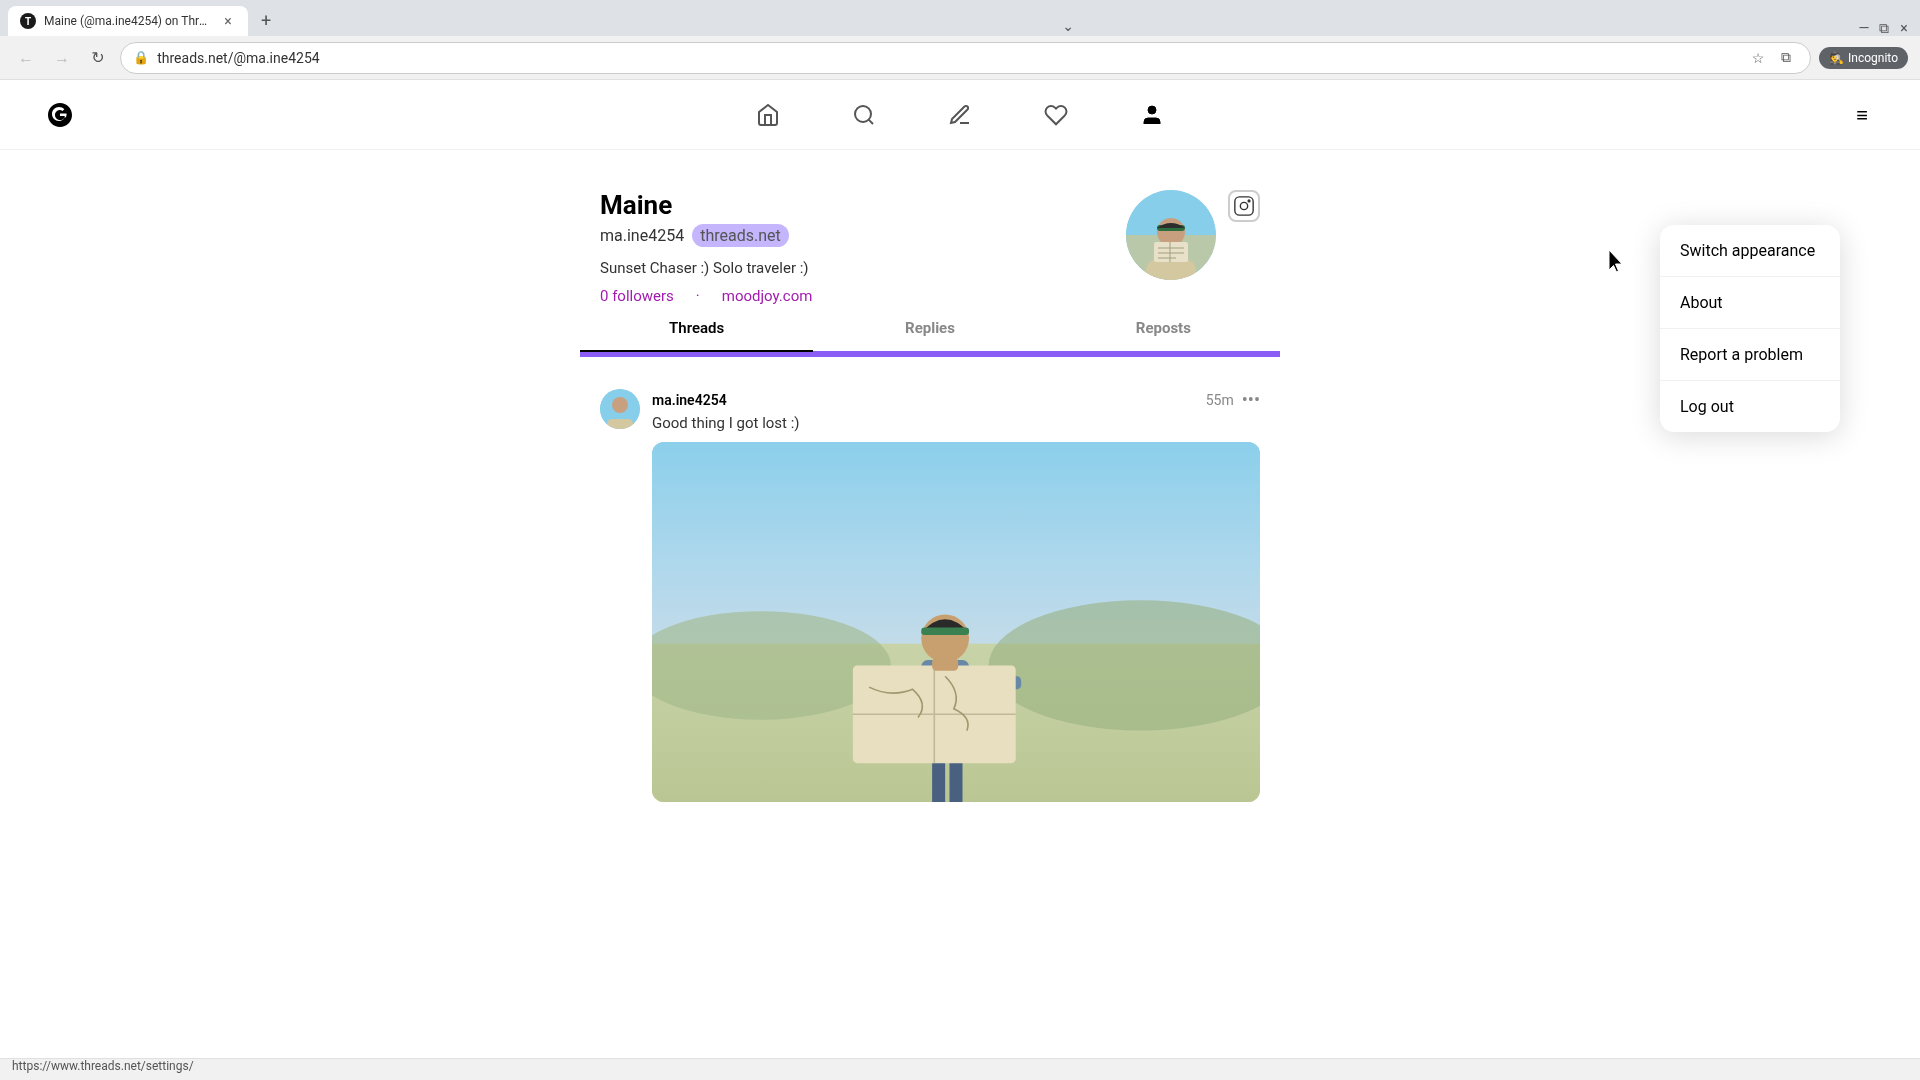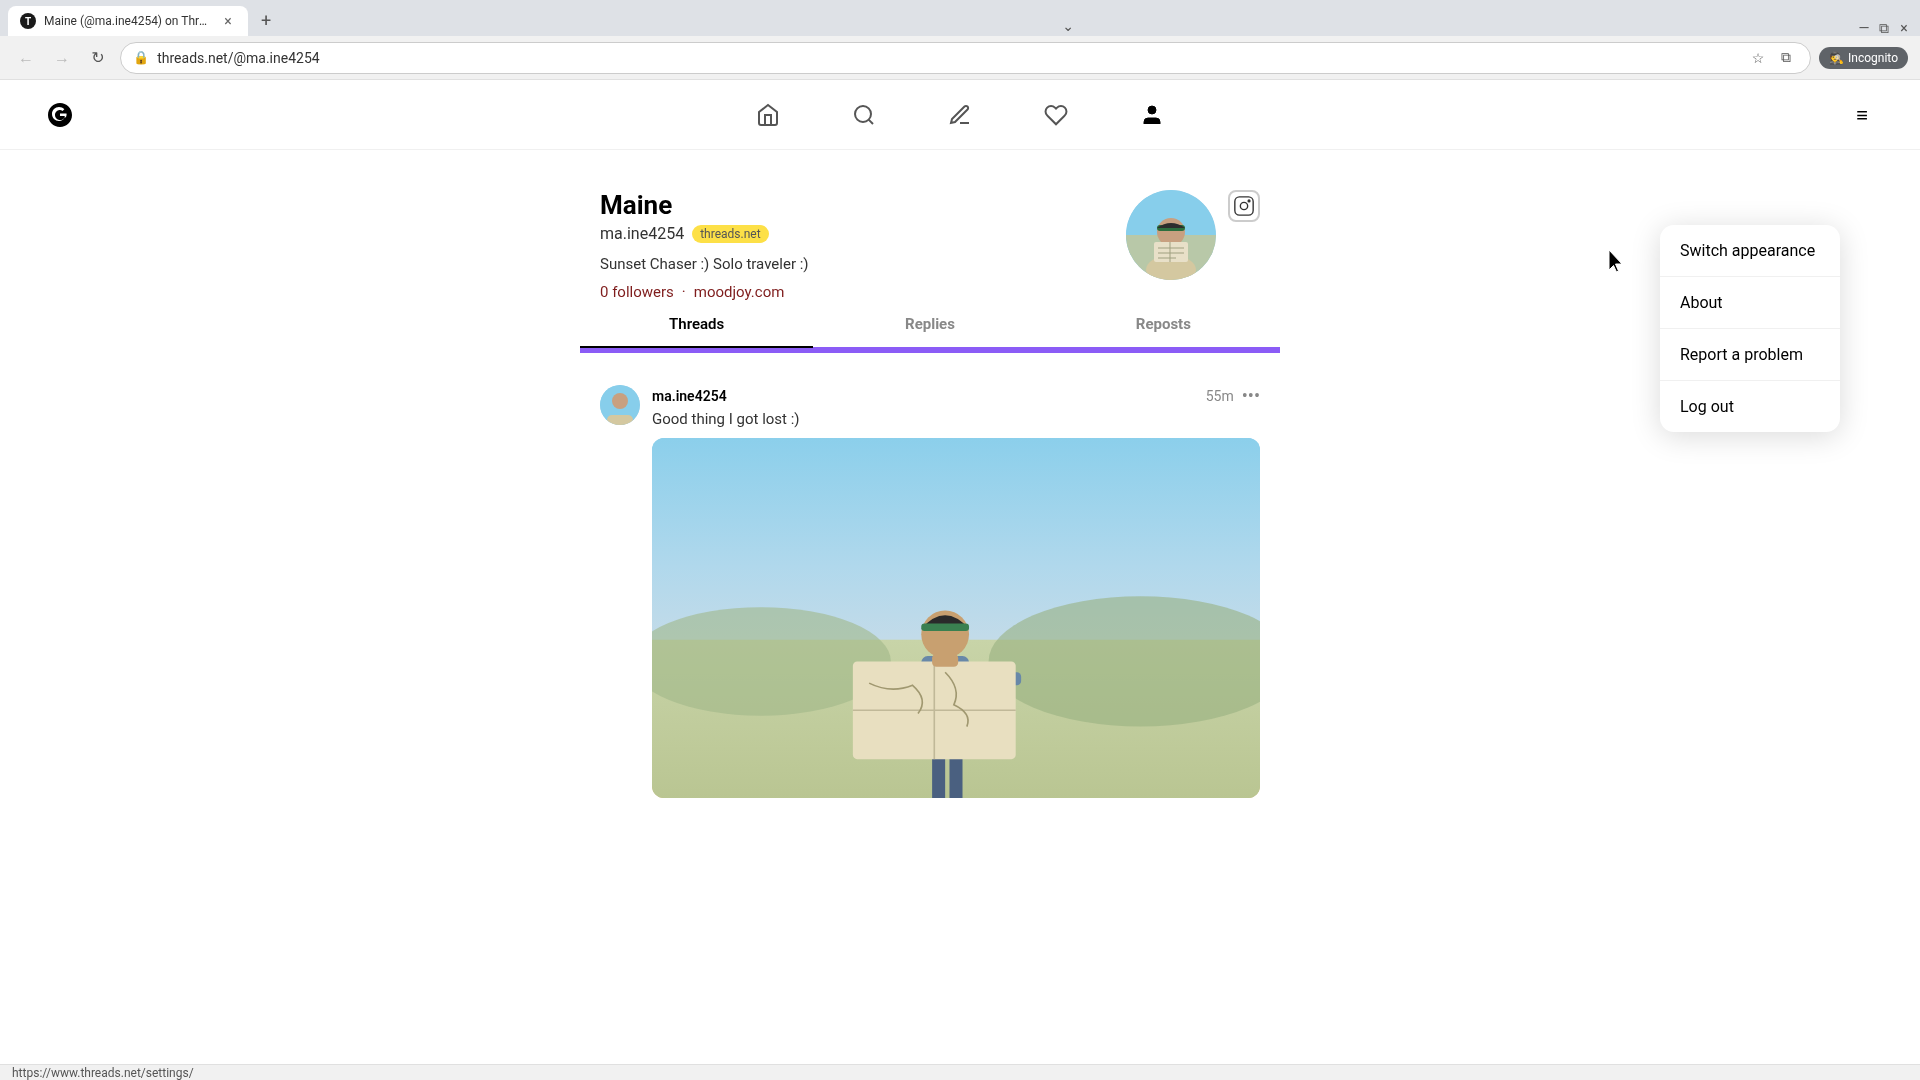--- a/index.html
+++ b/index.html
@@ -256,37 +256,37 @@
       display: flex;
       align-items: center;
       gap: 8px;
       margin-bottom: 12px;
     }
     .profile-username {
       font-size: 16px;
       color: #333;
     }
     .threads-badge {
-      background: #fde047;
+      background: #c4b5fd;
       color: #555;
-      font-size: 12px;
+      font-size: 16px;
       padding: 2px 8px;
       border-radius: 12px;
     }
     .profile-bio {
       font-size: 15px;
       color: #333;
       margin-bottom: 10px;
     }
     .profile-stats {
       display: flex;
       align-items: center;
-      gap: 8px;
+      gap: 22px;
       font-size: 15px;
-      color: #7f1d1d;
+      color: #a21caf;
     }
     .profile-avatar {
       width: 90px;
       height: 90px;
       border-radius: 50%;
       background: linear-gradient(135deg, #87CEEB 0%, #B0D4E8 50%, #D4E8F0 100%);
       overflow: hidden;
       display: flex;
       align-items: center;
       justify-content: center;
@@ -426,24 +426,24 @@
       border-bottom: 1px solid #f0f0f0;
     }
     .dropdown-item:last-child { border-bottom: none; }
 
     
     .status-bar {
       position: fixed;
       bottom: 0;
       left: 0;
       background: #f1f1f1;
-      height: 16px;
+      height: 22px;
       width: 100%;
       display: flex;
-      align-items: flex-end;
+      align-items: flex-start;
       padding: 0 12px;
       font-size: 12px;
       color: #555;
       border-top: 1px solid #e0e0e0;
       z-index: 200;
     }
 
     
     .win-controls {
       display: flex;

